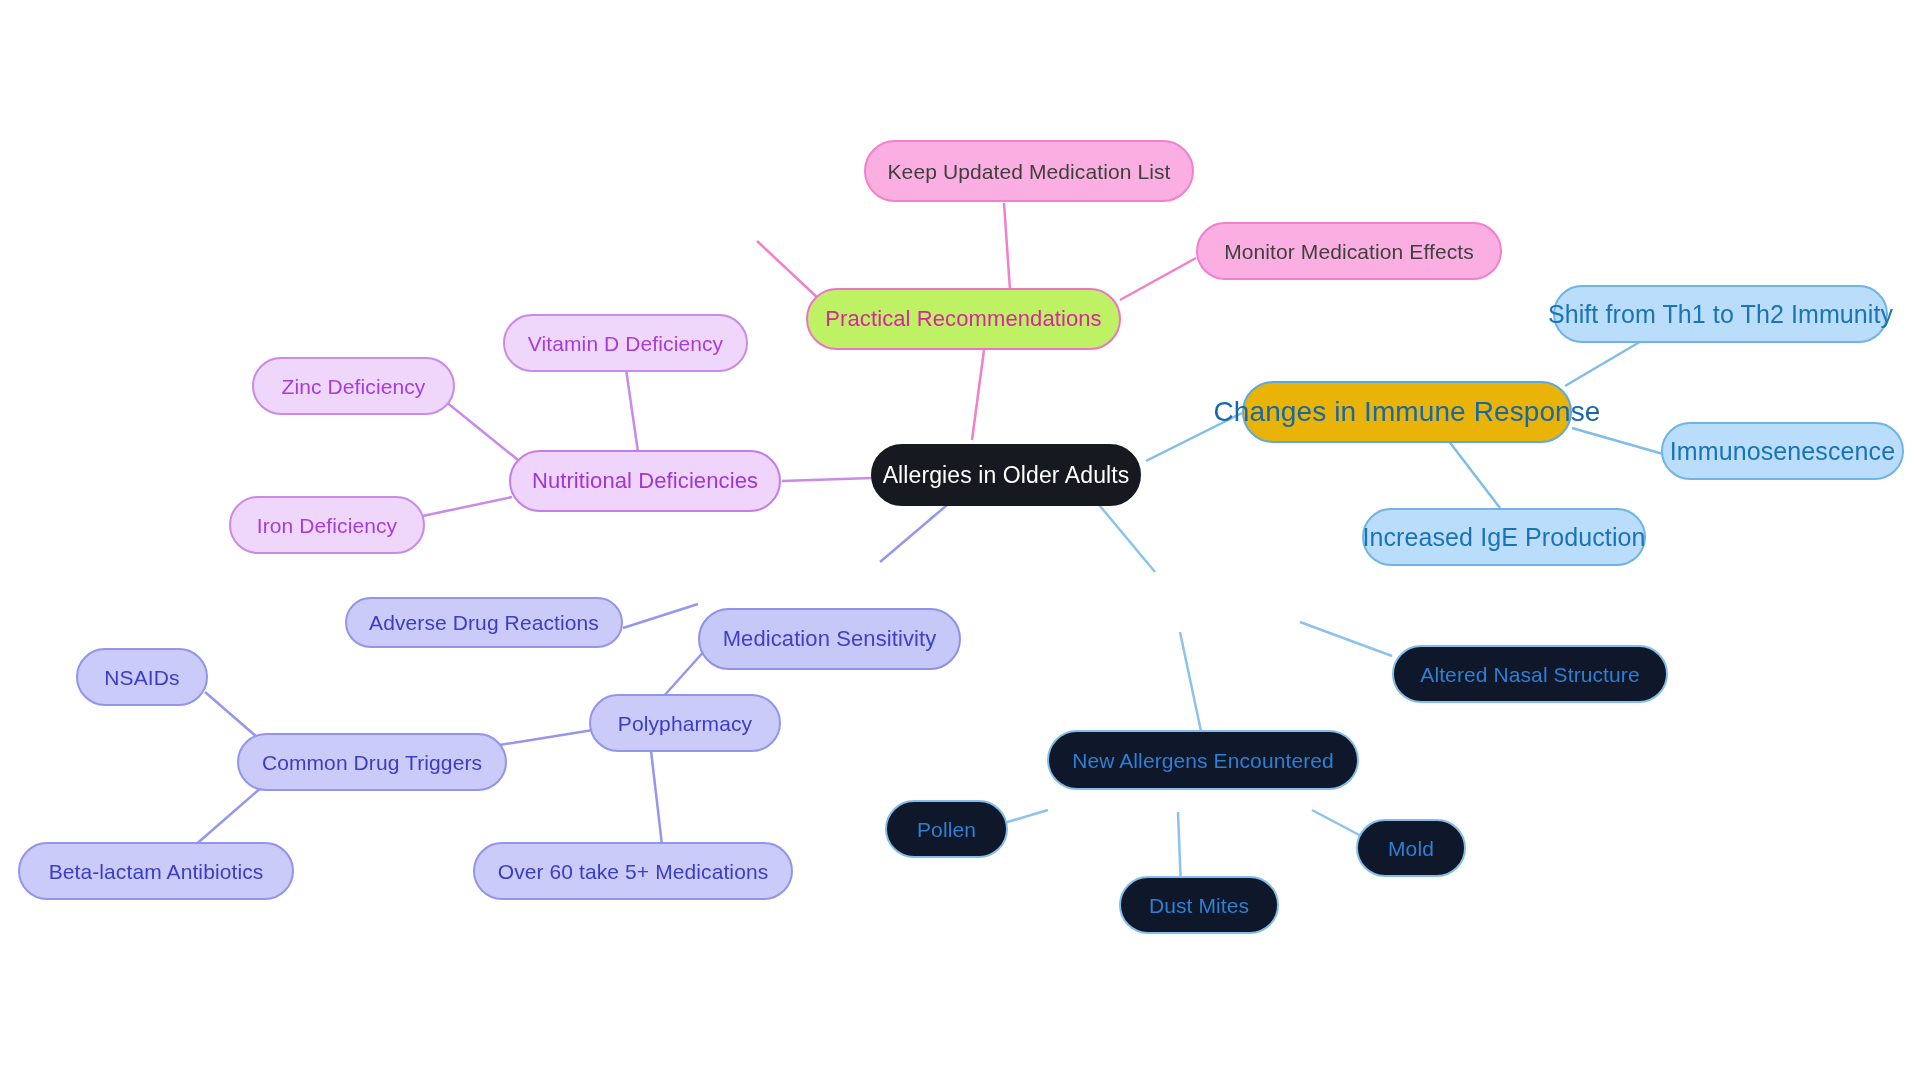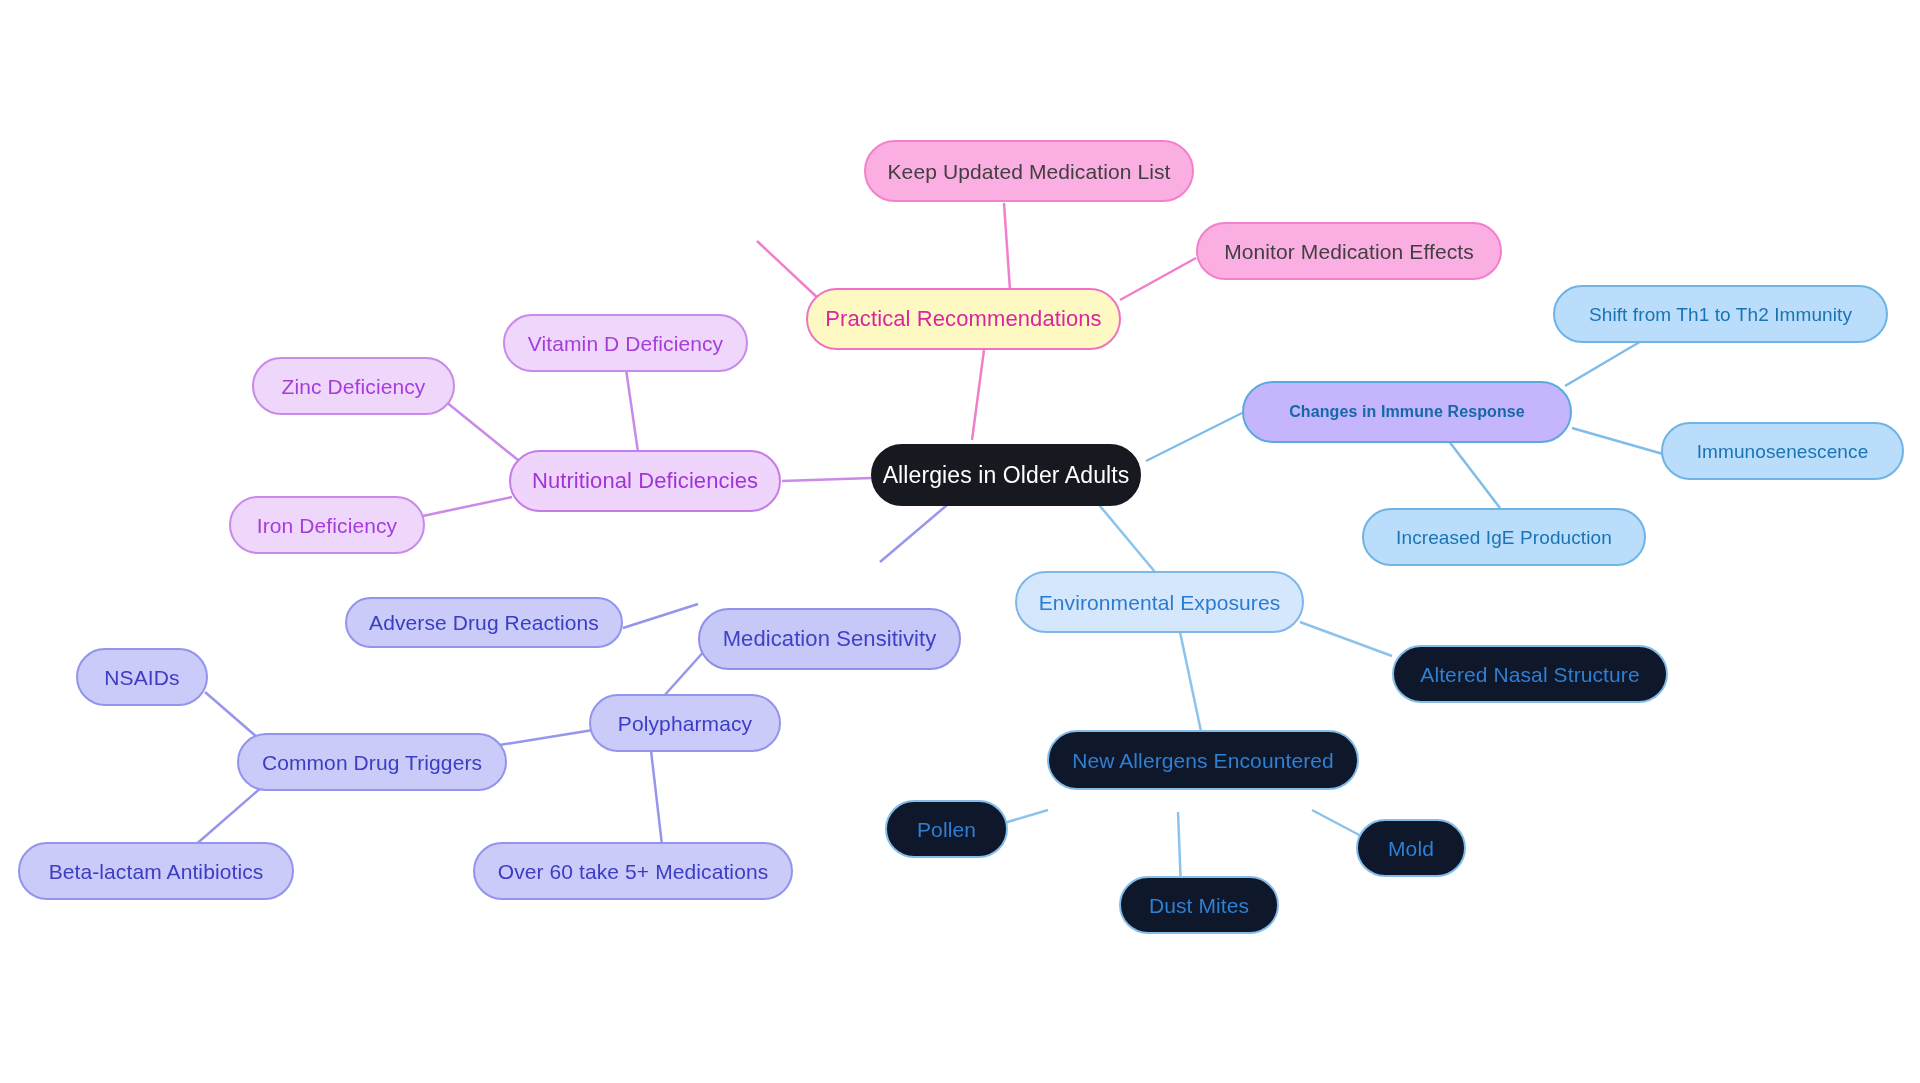--- a/index.html
+++ b/index.html
@@ -45,31 +45,30 @@
   
   .n-root {
     background: #16191f;
     border-color: #16191f;
     color: #ffffff;
     font-size: 23px;
   }
 
   
   .n-blue-mid {
-    background: #c4b5fd;
+    background: #eab308;
     border-color: #5ba9e0;
     color: #1668a8;
-    font-size: 16px;
-    font-weight: bold;
+    font-size: 28px;
   }
   .n-blue-light {
     background: #b9ddfb;
     border-color: #6fb4e4;
     color: #1a74b4;
-    font-size: 19px;
+    font-size: 25px;
   }
   .n-blue-pale {
     background: #d4e7fc;
     border-color: #7eb6e8;
     color: #2b7bd0;
     font-size: 21px;
   }
   .n-blue-pale2 {
     background: #0f172a;
     border-color: #84bdea;
@@ -100,21 +99,21 @@
   }
   .n-purple {
     background: #efd6fb;
     border-color: #c98ae9;
     color: #a63ddb;
     font-size: 21px;
   }
 
   
   .n-pink-mid {
-    background: #fef9c3;
+    background: #bef264;
     border-color: #f072c4;
     color: #d9269f;
     font-size: 22px;
   }
   .n-pink {
     background: #fbaee2;
     border-color: #f47fcd;
     color: #404040;
     font-size: 21px;
   }
@@ -187,23 +186,20 @@
   <div class="node n-blue-light" style="left:1553px; top:285px; width:335px; height:58px;">
     <span class="node-label">Shift from Th1 to Th2 Immunity</span>
   </div>
   <div class="node n-blue-light" style="left:1661px; top:422px; width:243px; height:58px;">
     <span class="node-label">Immunosenescence</span>
   </div>
   <div class="node n-blue-light" style="left:1362px; top:508px; width:284px; height:58px;justify-content:center;">
     <span class="node-label">Increased IgE Production</span>
   </div>
 
-  <div class="node n-blue-pale" style="left:1015px; top:571px; width:289px; height:62px;">
-    <span class="node-label">Environmental Exposures</span>
-  </div>
   <div class="node n-blue-pale2" style="left:1392px; top:645px; width:276px; height:58px;">
     <span class="node-label">Altered Nasal Structure</span>
   </div>
   <div class="node n-blue-pale2" style="left:1047px; top:730px; width:312px; height:60px;">
     <span class="node-label">New Allergens Encountered</span>
   </div>
   <div class="node n-blue-pale2" style="left:885px; top:800px; width:123px; height:58px;">
     <span class="node-label">Pollen</span>
   </div>
   <div class="node n-blue-pale2" style="left:1119px; top:876px; width:160px; height:58px;">

